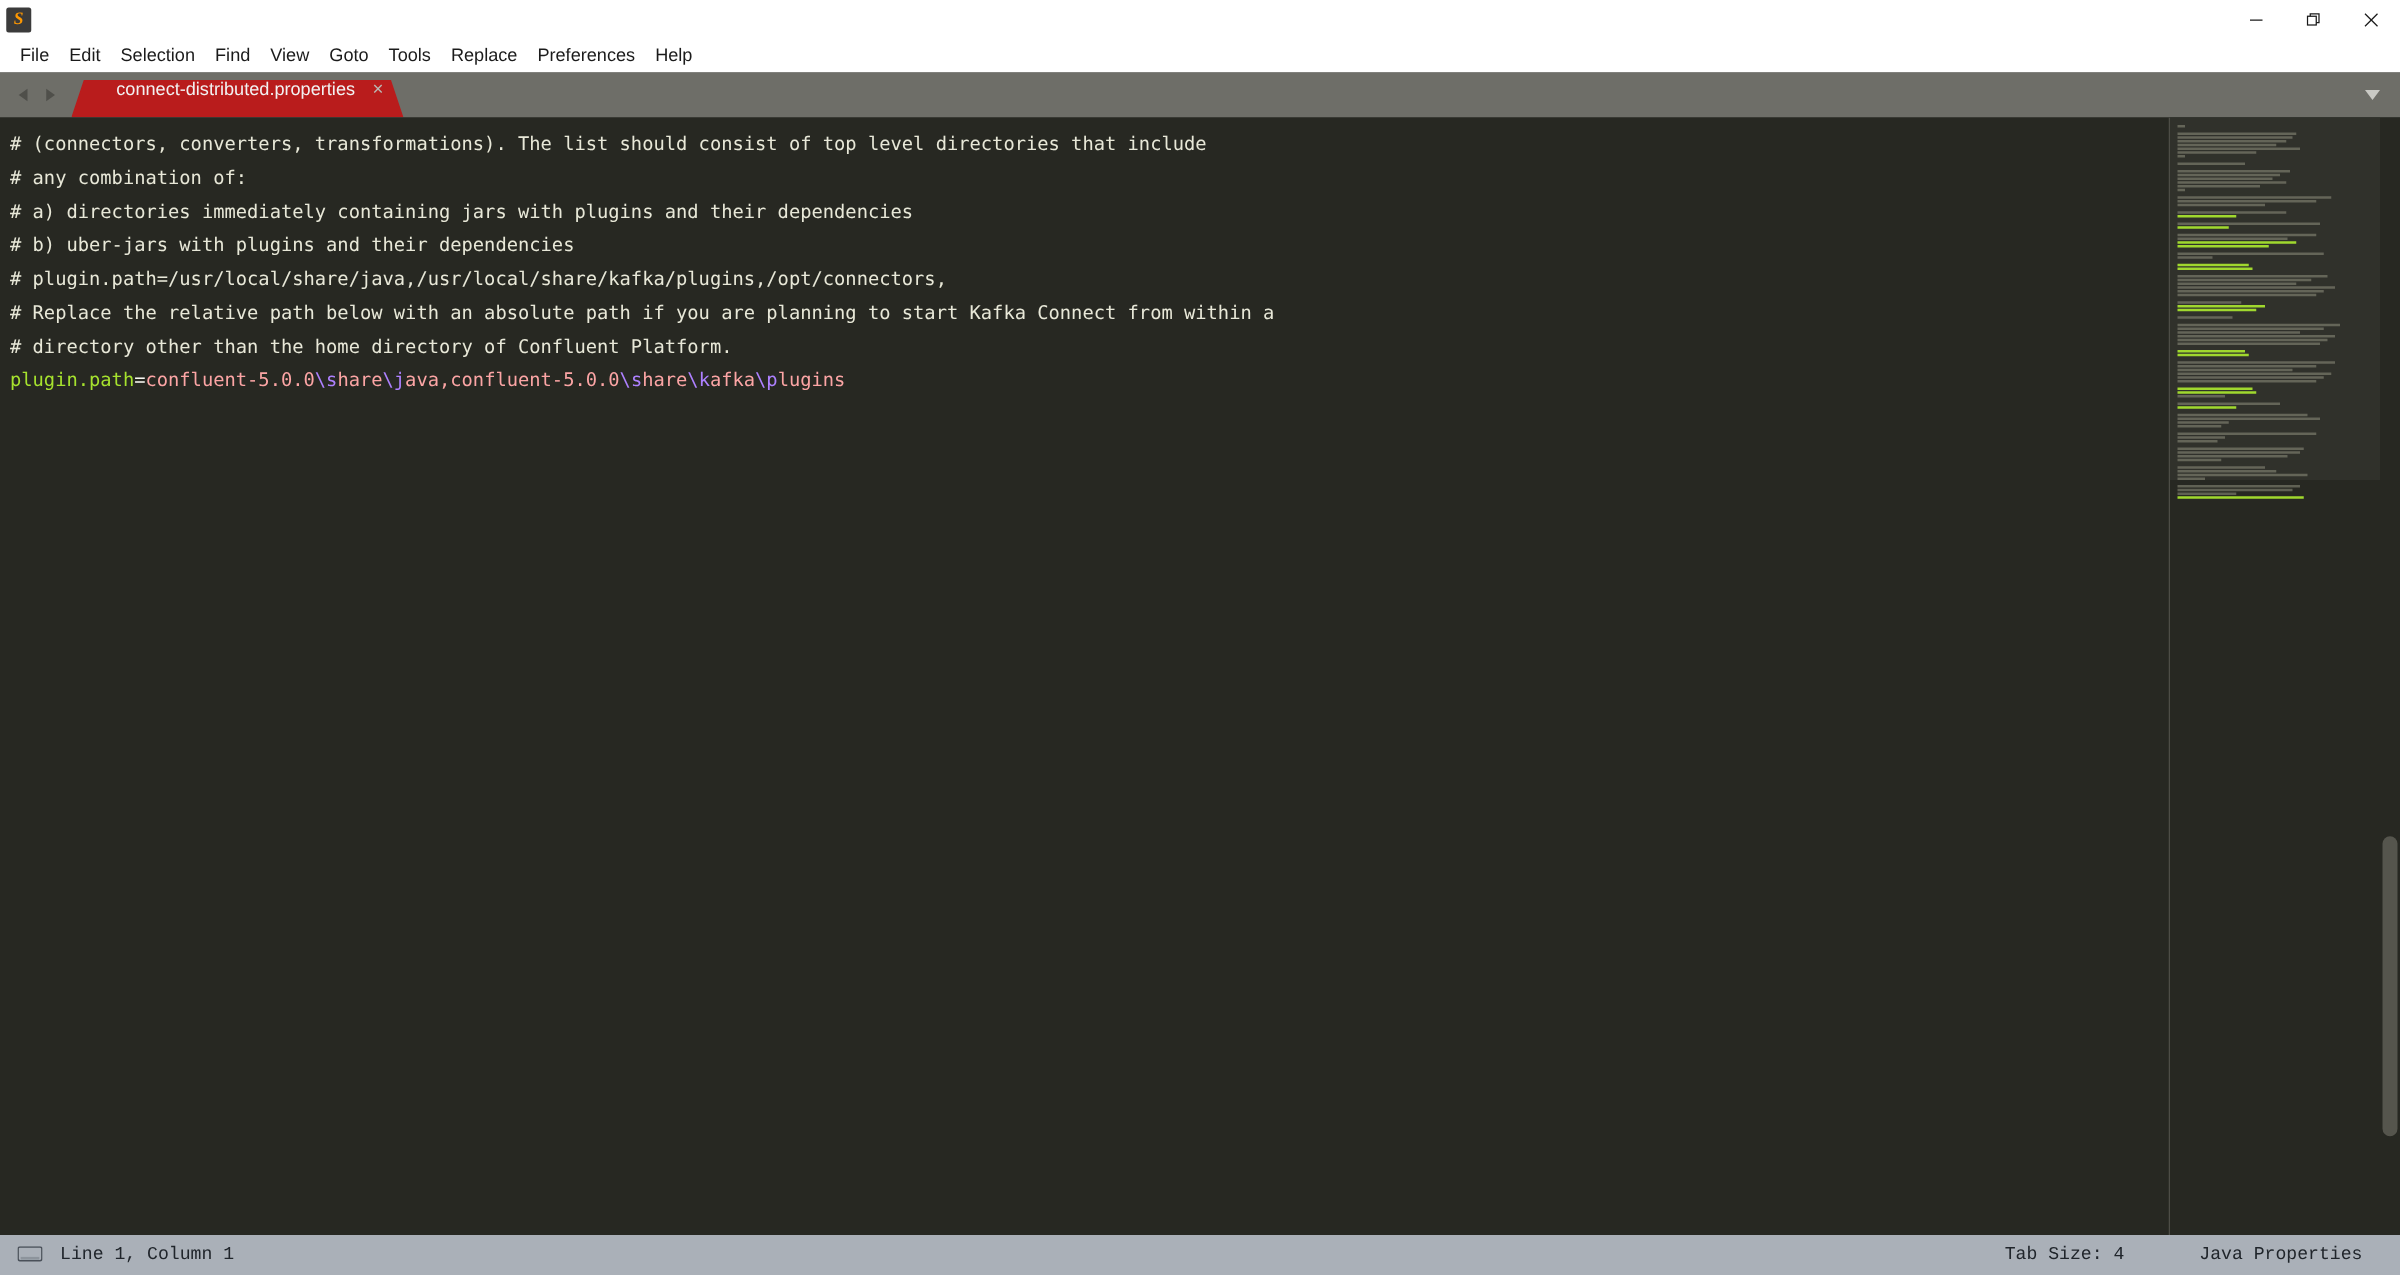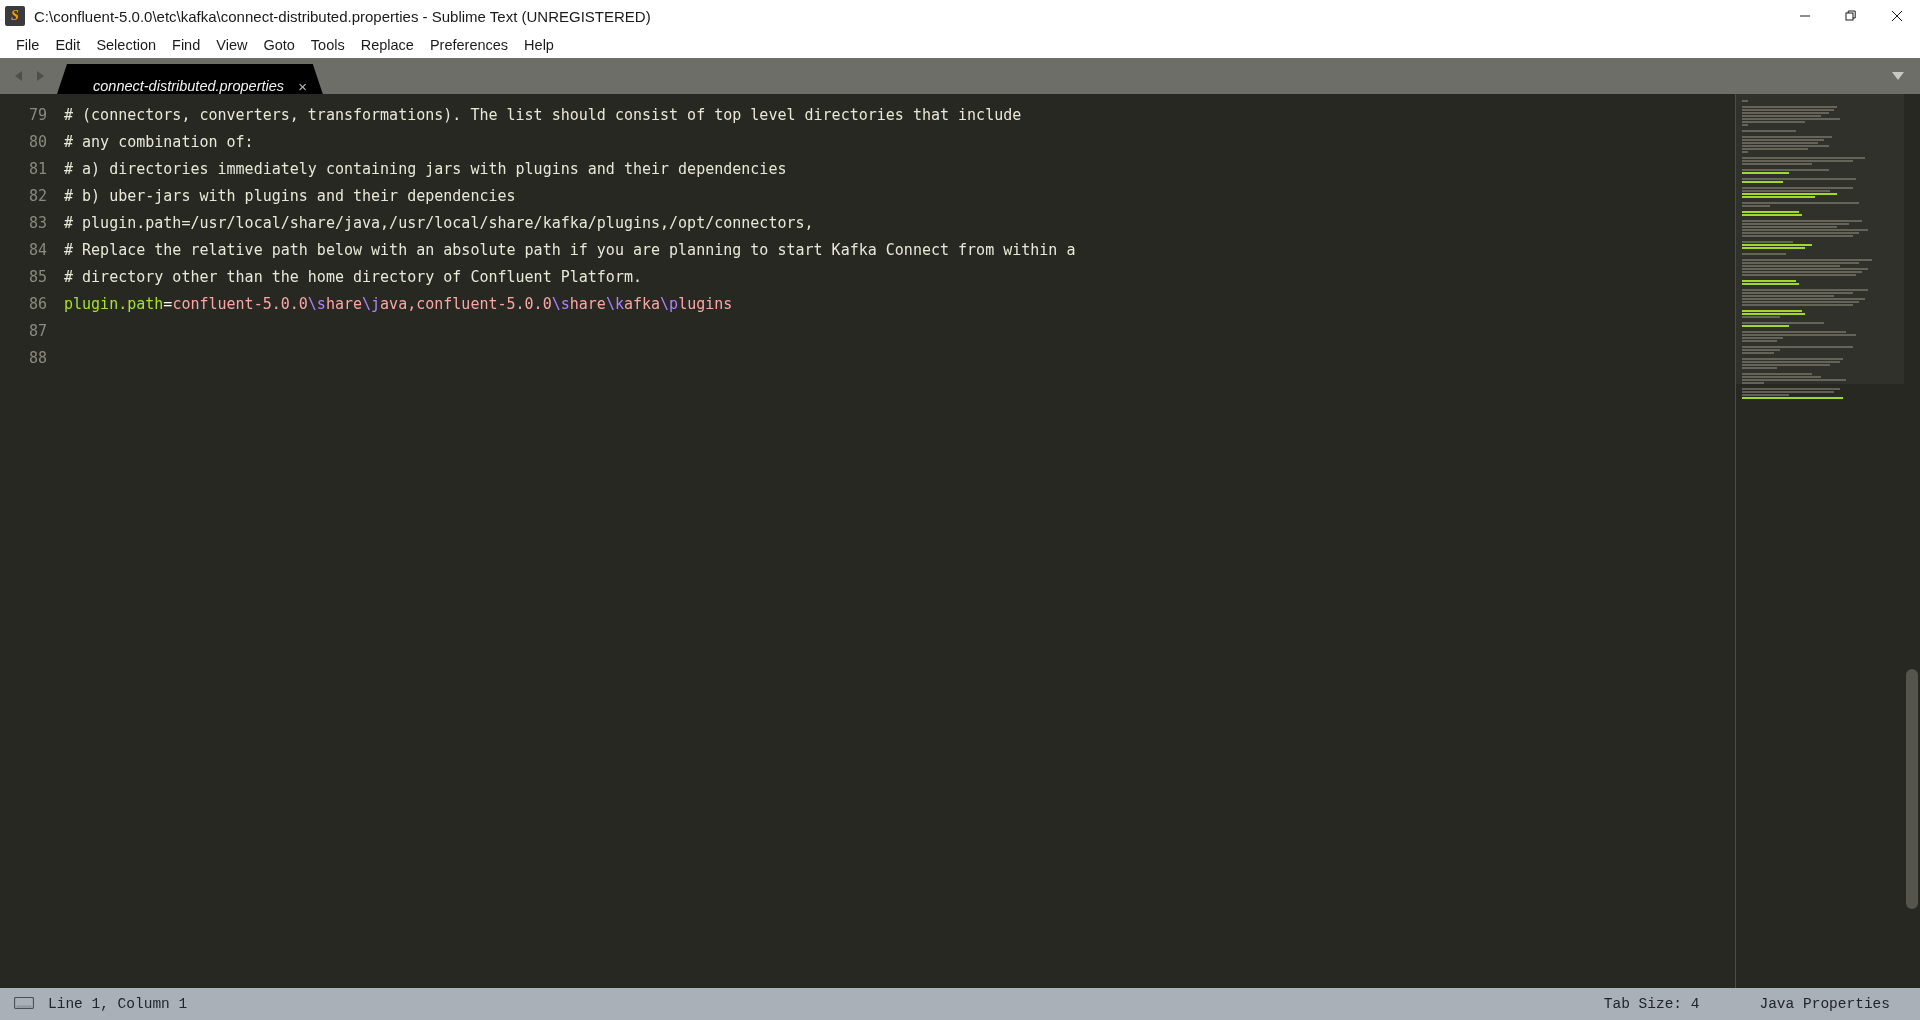--- a/index.html
+++ b/index.html
@@ -67,28 +67,28 @@
     position: relative;
   }
   .tab-navs {
     display: flex; align-items: center;
     height: 36px; padding: 0 10px 0 12px;
     gap: 7px;
   }
   .navarrow { display: block; }
   .tab {
     height: 30px;
-    background: #000000;
-    display: flex; align-items: flex-end;
+    background: #b91c1c;
+    display: flex; align-items: flex-start;
     padding: 0 14px 0 26px;
     position: relative;
     border-top-left-radius: 3px;
     border-top-right-radius: 3px;
     clip-path: polygon(10px 0, calc(100% - 10px) 0, 100% 100%, 0 100%);
-    padding-left: 36px; padding-right: 16px; font-style: italic;
+    padding-left: 36px; padding-right: 16px;
   }
   .tab-label {
     font-size: 14.5px; color: #f2f2f2;
     white-space: nowrap;
   }
   .tab-close {
     margin-left: 14px; font-size: 15px;
     color: #b9b9b4; line-height: 1;
   }
   .tab-dropdown {
@@ -191,21 +191,20 @@
     padding-right: 30px;
   }
 </style>
 </head>
 <body>
 
 <div class="titlebar">
   <div class="app-icon">
     <span class="s-glyph">S</span>
   </div>
-  <div class="title-text">C:\confluent-5.0.0\etc\kafka\connect-distributed.properties - Sublime Text (UNREGISTERED)</div>
 
   <div class="win-controls">
     <div class="win-btn">
       <svg width="12" height="12" viewBox="0 0 12 12">
         <line x1="1" y1="6" x2="11" y2="6" stroke="#1a1a1a" stroke-width="1"></line>
       </svg>
     </div>
     <div class="win-btn">
       <svg width="12" height="12" viewBox="0 0 12 12">
         <rect x="1" y="3" width="7" height="7" fill="none" stroke="#1a1a1a" stroke-width="1"></rect>
@@ -249,32 +248,20 @@
     <span class="tab-close">×</span>
   </div>
 
   <svg class="tab-dropdown" width="16" height="12" viewBox="0 0 16 12">
     <polygon points="2,2 14,2 8,10" fill="#c9c9c4"></polygon>
   </svg>
 </div>
 
 <div class="editor-wrap">
 
-  <div class="gutter">
-    <div class="ln">79</div>
-    <div class="ln">80</div>
-    <div class="ln">81</div>
-    <div class="ln">82</div>
-    <div class="ln">83</div>
-    <div class="ln">84</div>
-    <div class="ln">85</div>
-    <div class="ln">86</div>
-    <div class="ln">87</div>
-    <div class="ln">88</div>
-  </div>
 
   <div class="code">
     <div class="line tok-comment"># (connectors, converters, transformations). The list should consist of top level directories that include</div>
     <div class="line tok-comment"># any combination of:</div>
     <div class="line tok-comment"># a) directories immediately containing jars with plugins and their dependencies</div>
     <div class="line tok-comment"># b) uber-jars with plugins and their dependencies</div>
     <div class="line tok-comment"># plugin.path=/usr/local/share/java,/usr/local/share/kafka/plugins,/opt/connectors,</div>
     <div class="line tok-comment"># Replace the relative path below with an absolute path if you are planning to start Kafka Connect from within a</div>
     <div class="line tok-comment"># directory other than the home directory of Confluent Platform.</div>
     <div class="line" id="prop-line"><span class="tok-key">plugin.path</span><span class="tok-op">=</span><span class="tok-val">confluent-5.0.0</span><span class="tok-esc">\s</span><span class="tok-val">hare</span><span class="tok-esc">\j</span><span class="tok-val">ava,confluent-5.0.0</span><span class="tok-esc">\s</span><span class="tok-val">hare</span><span class="tok-esc">\k</span><span class="tok-val">afka</span><span class="tok-esc">\p</span><span class="tok-val">lugins</span></div>

